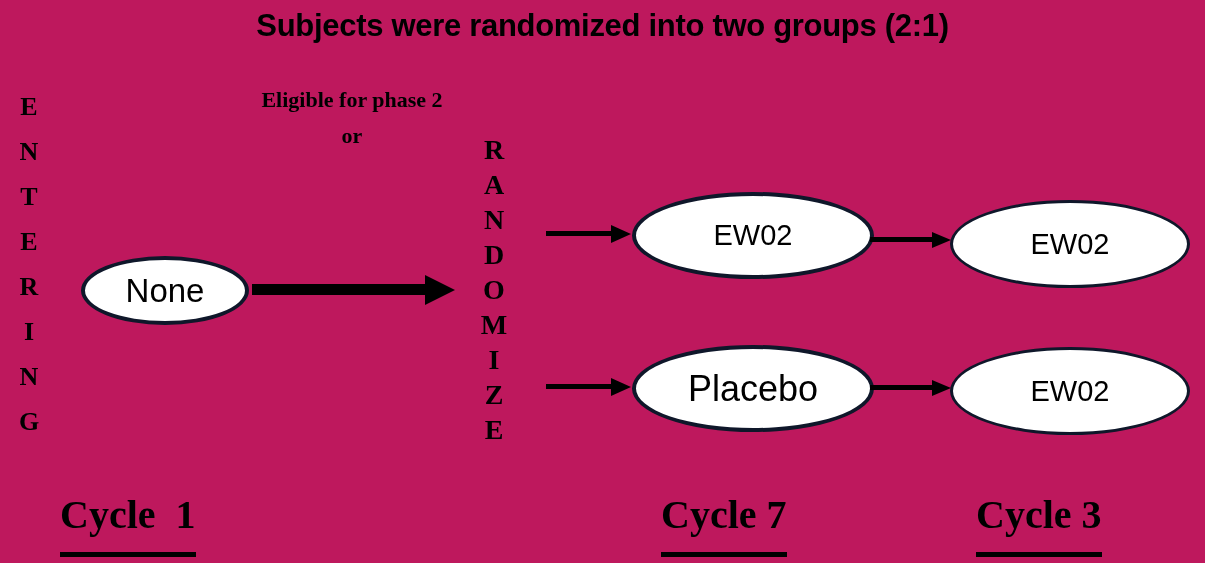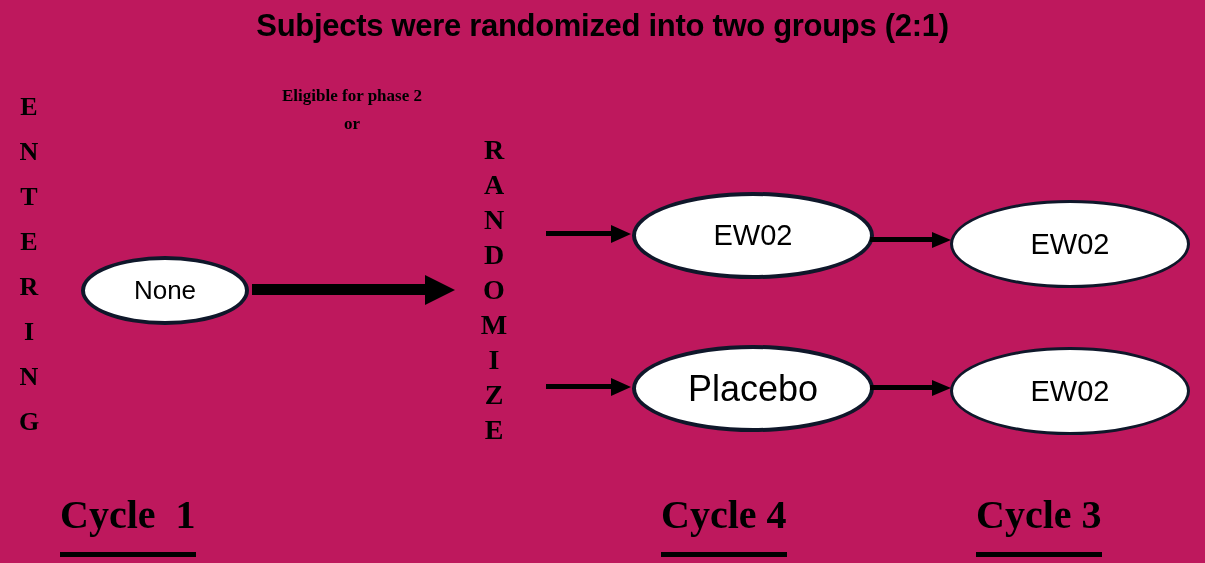--- a/index.html
+++ b/index.html
@@ -65,21 +65,21 @@
 
   
   .eligibility {
     position: absolute;
     left: 228px;
     top: 82px;
     width: 248px;
     text-align: center;
     font-family: "Liberation Serif", "DejaVu Serif", serif;
     font-weight: bold;
-    font-size: 17px;
+    font-size: 22px;
     line-height: 1.65;
     color: #000;
   }
   .eligibility .eline { display: block; white-space: nowrap; }
 
   
   .node {
     position: absolute;
     box-sizing: border-box;
     border: 4px solid #0f172a;
@@ -90,21 +90,21 @@
     justify-content: center;
     font-family: "Liberation Sans", "DejaVu Sans", sans-serif;
     font-weight: normal;
     color: #000;
     white-space: nowrap;
   }
   .node.thin { border-width: 3px; }
 
   #node-none {
     left: 81px;  top: 256px;  width: 168px; height: 69px;
-    font-size: 26px;
+    font-size: 33px;
   }
   #node-ew02-c2 {
     left: 632px; top: 192px;  width: 242px; height: 87px;
     font-size: 29px;
   }
   #node-placebo-c2 {
     left: 632px; top: 345px;  width: 242px; height: 87px;
     font-size: 36px;
   }
   #node-ew02-c3-top {
@@ -240,16 +240,16 @@
   <div class="arrow" id="arrow-c2c3-bottom">
     <div class="shaft"></div>
     <div class="head"></div>
   </div>
 
   <div class="node thin" id="node-ew02-c3-top">EW02</div>
 
   <div class="node thin" id="node-ew02-c3-bottom">EW02</div>
 
   <div class="cycle-label" id="cycle-1-label">Cycle  1</div>
-  <div class="cycle-label" id="cycle-2-label">Cycle 4</div>
+  <div class="cycle-label" id="cycle-2-label">Cycle 7</div>
   <div class="cycle-label" id="cycle-3-label">Cycle 3</div>
 
 </div>
 
 </body></html>

